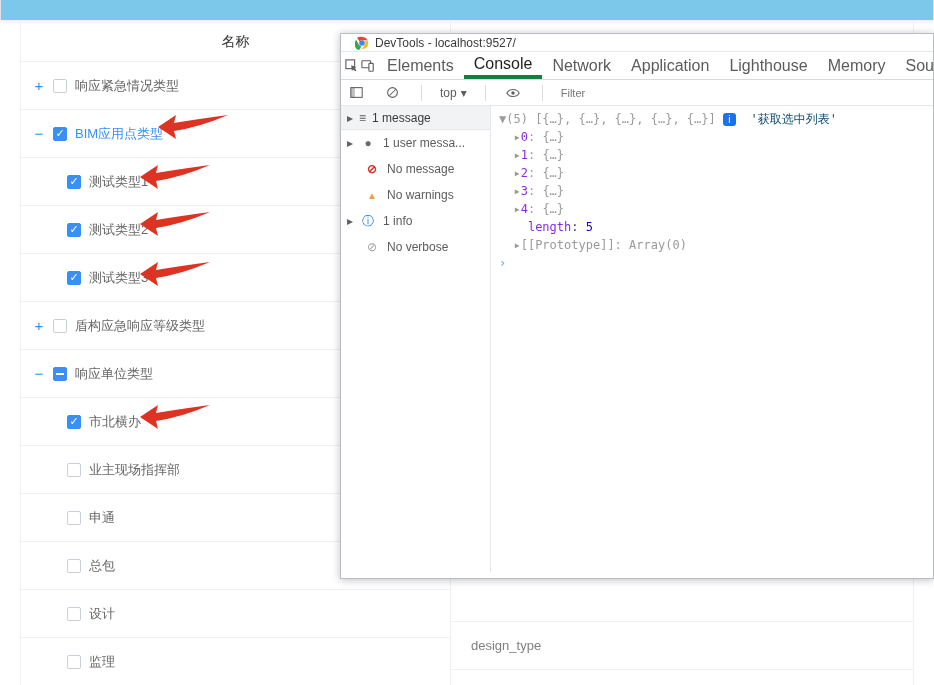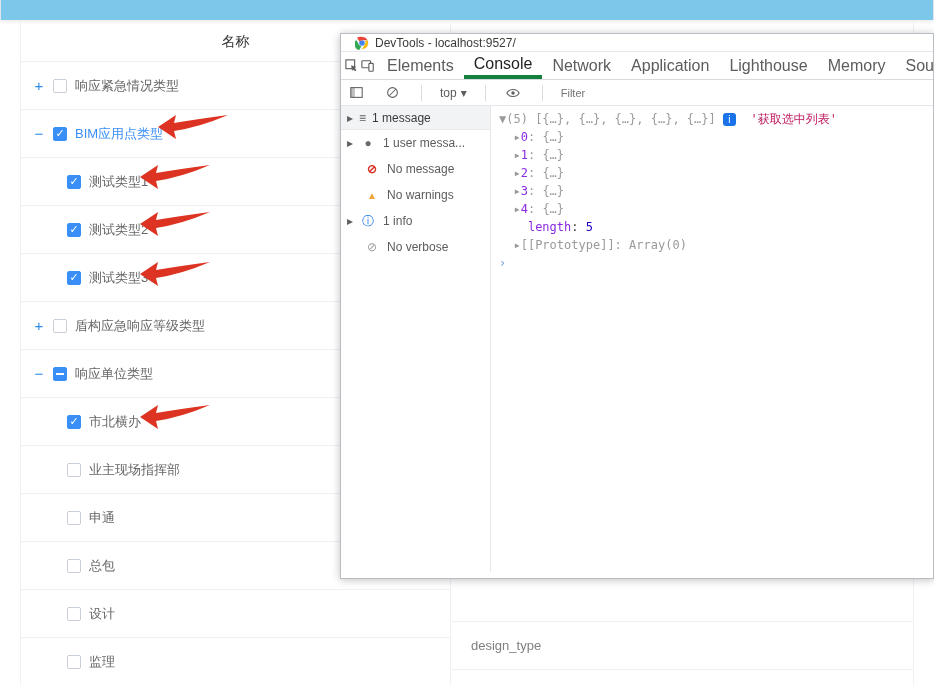--- a/index.html
+++ b/index.html
@@ -52,21 +52,21 @@
   .ico.user::before { content:"●"; color:#6a6a6a;}
   .ico.err::before { content:"⊘"; color:#d93025; font-weight:700;}
   .ico.warn::before { content:"▲"; color:#f1a33a; font-size:10px;}
   .ico.info::before { content:"ⓘ"; color:#1a73e8;}
   .ico.verb::before { content:"⊘"; color:#a0a0a0;}
   .dt-console { flex:1; font-family:Menlo,Consolas,monospace; font-size:12px; padding:4px 0 0 0; overflow:auto;}
   .cl { padding:0 8px; line-height:18px; white-space:pre;}
   .purple { color:#8a2be2;}
   .gray { color:#9a9a9a;}
   .blue { color:#1a1ac2;}
-  .red { color:#be185d;}
+  .red { color:#0c4a6e;}
   .num { color:#1f00c7;}
   .prompt { color:#77a1d6; padding:2px 8px;}
   .info-badge { display:inline-block; width:13px; height:13px; background:#1a73e8; color:#fff; border-radius:3px; font-size:10px; line-height:13px; text-align:center; font-family:sans-serif;}
 </style>
 </head>
 <body>
 
 <div class="page">
   <div class="top-band"></div>
   <div class="body-area">

